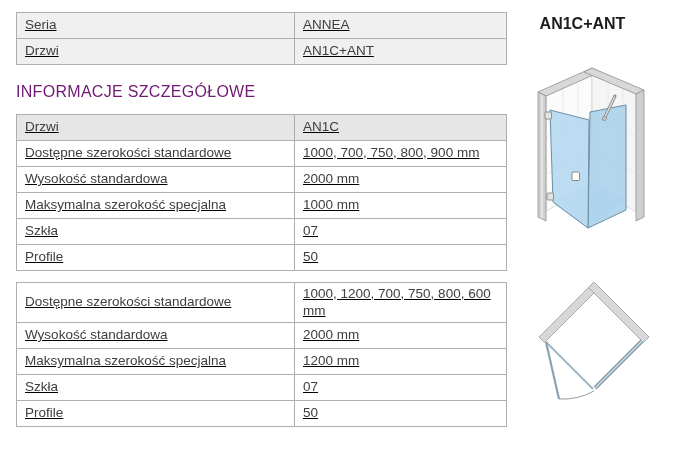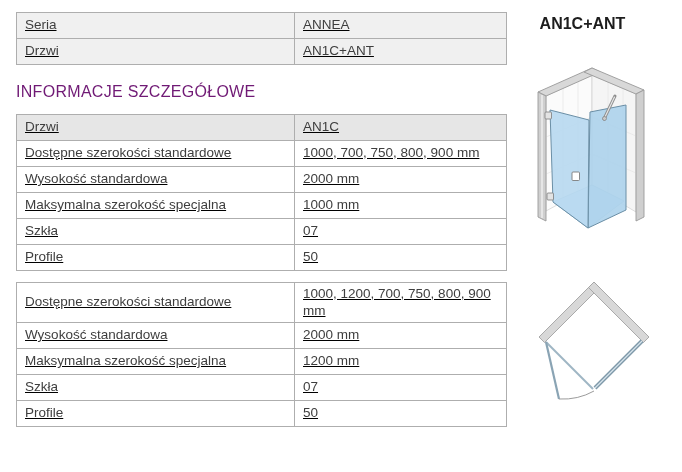--- a/index.html
+++ b/index.html
@@ -74,21 +74,21 @@
       <td class="c1">Profile</td>
       <td class="c2">50</td>
     </tr>
   </tbody>
     </table>
 
   <table class="spec" id="side-table">
     <tbody>
     <tr class="tall">
       <td class="c1">Dostępne szerokości standardowe</td>
-      <td class="c2">1000, 1200, 700, 750, 800, 900 mm</td>
+      <td class="c2">1000, 1200, 700, 750, 800, 600 mm</td>
     </tr>
     <tr>
       <td class="c1">Wysokość standardowa</td>
       <td class="c2">2000 mm</td>
     </tr>
     <tr>
       <td class="c1">Maksymalna szerokość specjalna</td>
       <td class="c2">1200 mm</td>
     </tr>
     <tr>

